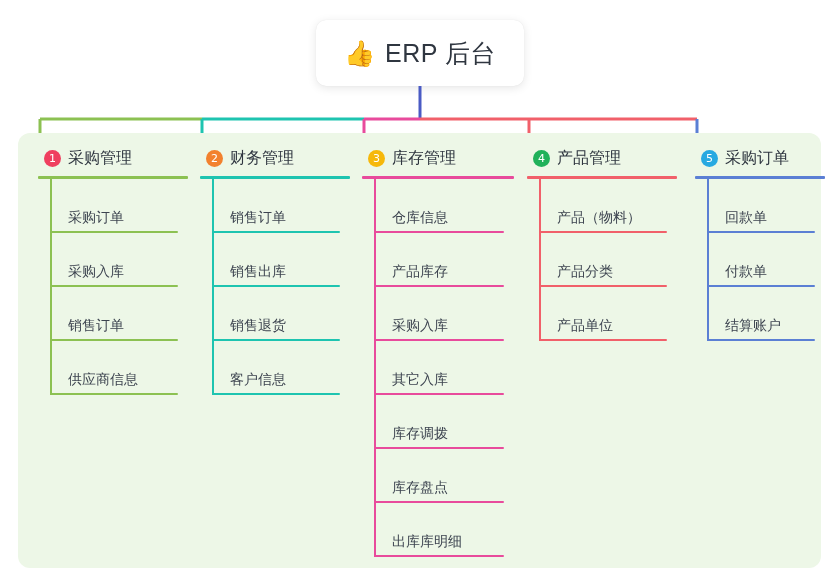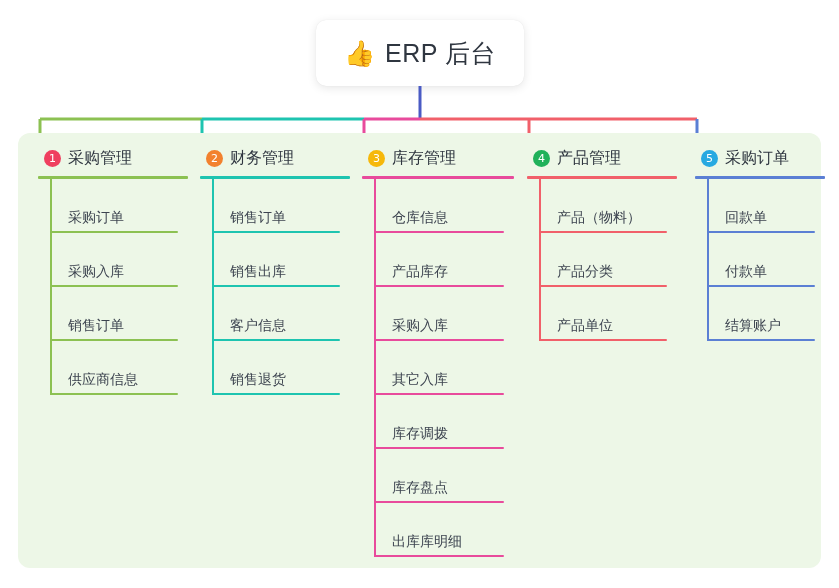--- a/index.html
+++ b/index.html
@@ -201,27 +201,27 @@
           <div class="spine" style="background: rgb(30, 196, 176); height: 216px;"></div>
           <div class="leaf">
             <span class="leaf-label">销售订单</span>
             <div class="leaf-rule" style="background: rgb(30, 196, 176); width: 128px;"></div>
           </div>
           <div class="leaf">
             <span class="leaf-label">销售出库</span>
             <div class="leaf-rule" style="background: rgb(30, 196, 176); width: 128px;"></div>
           </div>
           <div class="leaf">
+            <span class="leaf-label">销售退货</span>
+            <div class="leaf-rule" style="background: rgb(30, 196, 176); width: 128px;"></div>
+          </div>
+          <div class="leaf">
             <span class="leaf-label">客户信息</span>
             <div class="leaf-rule" style="background: rgb(30, 196, 176); width: 128px;"></div>
           </div>
-          <div class="leaf">
-            <span class="leaf-label">销售退货</span>
-            <div class="leaf-rule" style="background: rgb(30, 196, 176); width: 128px;"></div>
-          </div>
         </div>
       </div>
       <div class="branch" style="left: 362px; width: 152px;">
         <div class="branch-head">
           <span class="badge" style="background: rgb(246, 184, 11);">3</span>
           <span class="branch-title">库存管理</span>
         </div>
         <div class="head-rule" style="background: rgb(232, 75, 156);"></div>
         <div class="items">
           <div class="spine" style="background: rgb(232, 75, 156); height: 378px;"></div>

